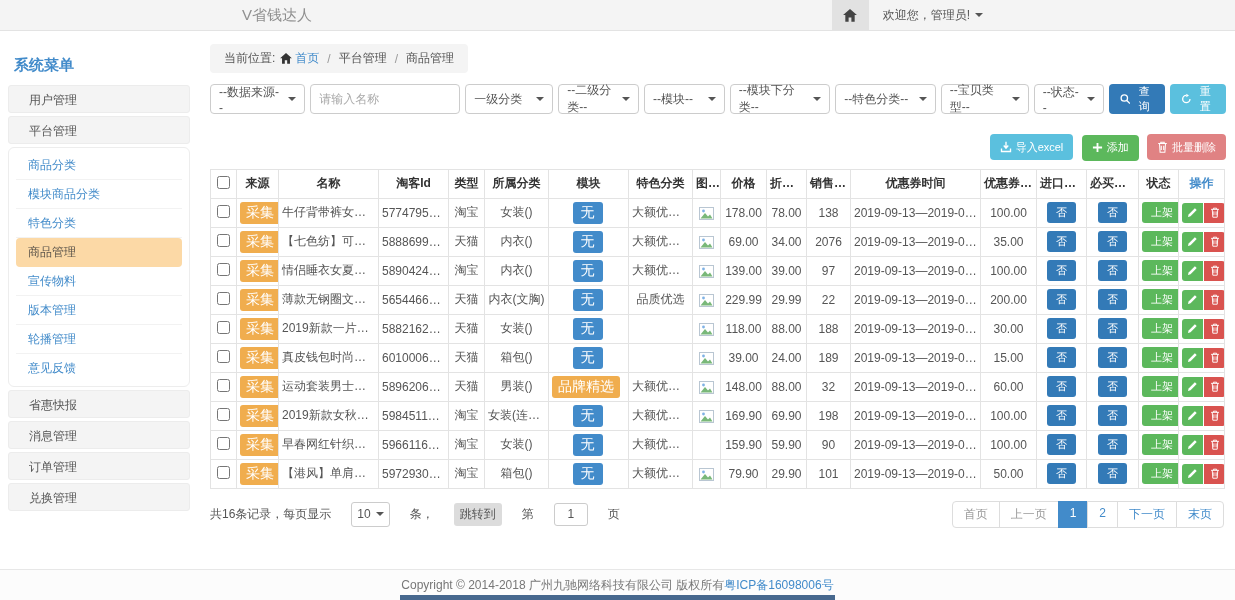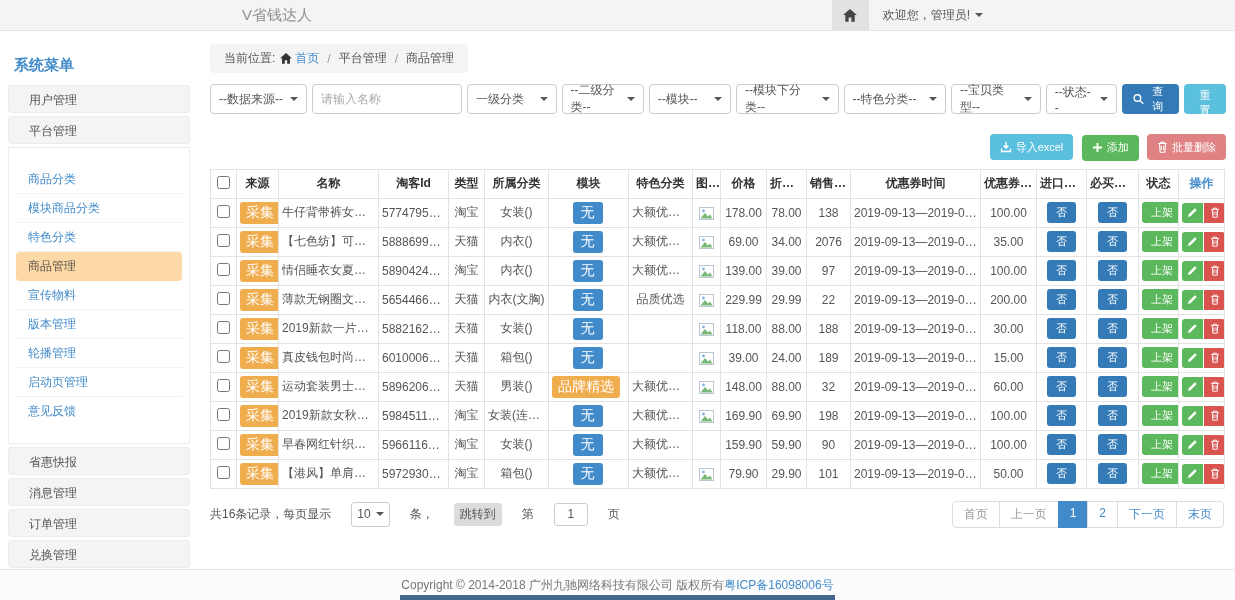--- a/index.html
+++ b/index.html
@@ -15,41 +15,41 @@
   .app-title { margin-left:242px; line-height:30px; font-size:15px; color:#8f8f8f; }
   .topbar-spacer { flex:1; }
   .home-box { width:37px; background:#e2e2e2; display:flex; align-items:center; justify-content:center; cursor:pointer; }
   .welcome { display:flex; align-items:center; gap:5px; margin-left:14px; margin-right:252px; color:#555; cursor:pointer; }
   .caret-down { width:0; height:0; border-left:4px solid transparent; border-right:4px solid transparent; border-top:4px solid #555; display:inline-block; }
 
   
   .sidebar { position:absolute; left:8px; top:48px; width:182px; }
   .sidebar-title { color:#428bca; font-weight:bold; font-size:15px; padding:8px 0 10px 6px; }
   .menu-group { height:28px; line-height:28px; background:#f4f4f4; border:1px solid #ececec; border-radius:3px; padding-left:20px; color:#555; margin-bottom:3px; cursor:pointer; }
-  .submenu { background:#fff; border:1px solid #ededed; border-radius:0; padding:17px 7px; margin-bottom:3px; }
+  .submenu { background:#fff; border:1px solid #ededed; border-radius:6px; padding:3px 7px; margin-bottom:3px; }
   .menu-sub { height:29px; line-height:29px; padding-left:12px; color:#428bca; border-bottom:1px solid #f2f2f2; cursor:pointer; }
   .menu-sub:last-child { border-bottom:none; }
   .menu-sub.active { background:#fcd9a6; border-radius:4px; color:#5b544a; border-bottom-color:transparent; }
 
   
   .main { position:absolute; left:210px; top:44px; width:1016px; }
 
   .breadcrumb { display:inline-flex; align-items:center; gap:5px; background:#f4f4f4; border-radius:4px; padding:6px 14px; color:#555; }
   .bc-home-link { color:#428bca; cursor:pointer; display:inline-flex; align-items:center; gap:3px; }
   .bc-sep { color:#9a9a9a; padding:0 3px; }
   .bc-item { color:#555; }
 
   .filters { margin-top:11px; display:flex; gap:5px; align-items:center; }
   .fselect { height:30px; border:1px solid #ccc; border-radius:4px; background:#fff; display:flex; align-items:center; justify-content:space-between; padding:0 8px; color:#555; cursor:pointer; }
   .fselect .cd { width:0;height:0;border-left:4px solid transparent;border-right:4px solid transparent;border-top:4px solid #555; margin-left:6px; }
   .finput { height:30px; border:1px solid #ccc; border-radius:4px; padding:0 8px; color:#555; font-size:12px; font-family:inherit; }
   .finput::placeholder { color:#aaa; }
   .btn { border:none; border-radius:4px; color:#fff; font-size:11px; font-family:inherit; cursor:pointer; display:inline-flex; align-items:center; gap:4px; }
   .btn-search { background:#337ab7; height:30px; padding:0 11px; }
-  .btn-reset  { background:#5bc0de; height:30px; padding:0 11px;flex-direction:column; }
+  .btn-reset  { background:#5bc0de; height:30px; padding:0 11px; }
 
   .toolbar { margin-top:20px; text-align:right; }
   .toolbar .btn { height:26px; padding:0 10px; margin-left:5px; }
   .btn-import { background:#5bc0de; }
   .btn-add { background:#5cb85c;font-family:Liberation Mono, monospace; }
   .btn-batch-del { background:#e08283; }
 
   
   table { border-collapse:collapse; table-layout:fixed; width:1014px; margin-top:8px; }
   th,td { border:1px solid #e3e3e3; text-align:center; padding:3px 3px; overflow:hidden; white-space:nowrap; text-overflow:ellipsis; }
@@ -113,21 +113,20 @@
         <div class="menu-group"><span class="lbl">用户管理</span></div>
         <div class="menu-group"><span class="lbl">平台管理</span></div>
         <div class="submenu">
           <div class="menu-sub"><span class="lbl">商品分类</span></div>
           <div class="menu-sub"><span class="lbl">模块商品分类</span></div>
           <div class="menu-sub"><span class="lbl">特色分类</span></div>
           <div class="menu-sub active"><span class="lbl">商品管理</span></div>
           <div class="menu-sub"><span class="lbl">宣传物料</span></div>
           <div class="menu-sub"><span class="lbl">版本管理</span></div>
           <div class="menu-sub"><span class="lbl">轮播管理</span></div>
-          <div class="menu-sub"><span class="lbl">启动页管理</span></div>
           <div class="menu-sub"><span class="lbl">意见反馈</span></div>
         </div>
         <div class="menu-group"><span class="lbl">省惠快报</span></div>
         <div class="menu-group"><span class="lbl">消息管理</span></div>
         <div class="menu-group"><span class="lbl">订单管理</span></div>
         <div class="menu-group"><span class="lbl">兑换管理</span></div>
       </nav>
   </aside>
 
   <div class="main">

